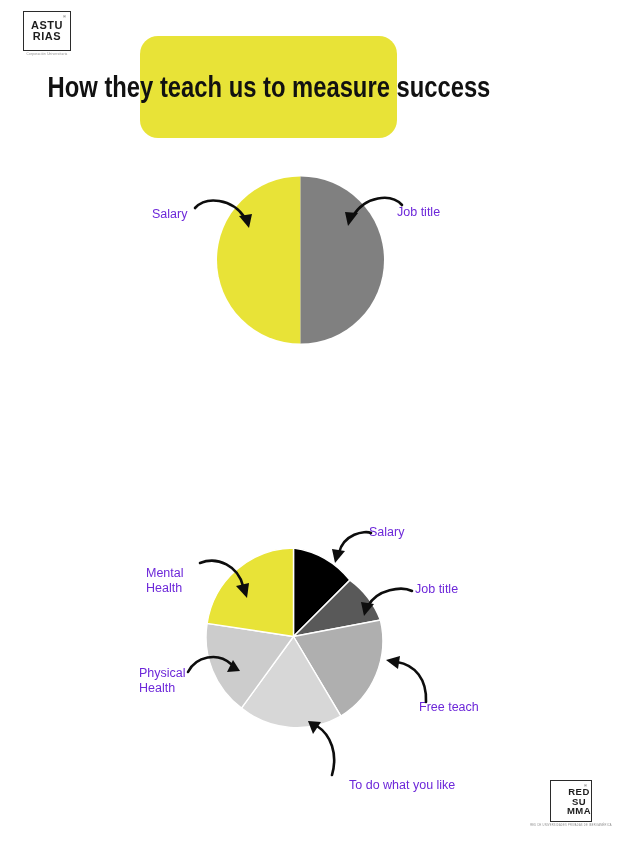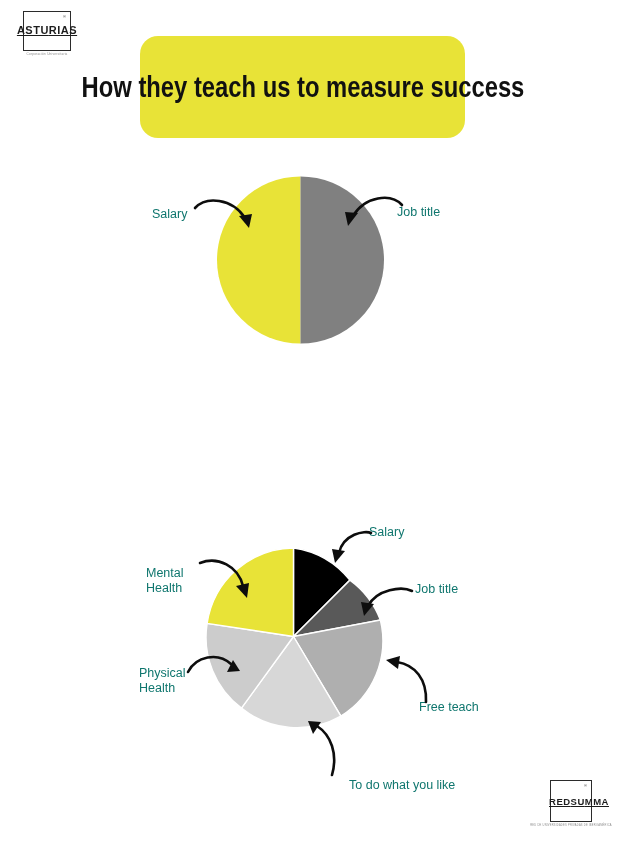--- a/index.html
+++ b/index.html
@@ -17,24 +17,23 @@
   .logo-box{
     position:absolute;
     box-sizing:border-box;
     display:flex;flex-direction:column;
     align-items:center;justify-content:center;
     background:#fff;
   }
   .logo-frame{
     border:1.6px solid #2b2b2b;
     box-sizing:border-box;
-    display:flex;flex-direction:row;
+    display:flex;flex-direction:column;
     align-items:center;justify-content:center;
     position:relative;
-    text-decoration:underline;
   }
   .logo-word{
     font-weight:bold;
     letter-spacing:0.5px;
     color:#1d1d1d;
     line-height:1.02;
     text-align:center;
   }
   .logo-tm{
     position:absolute;
@@ -74,21 +73,21 @@
   }
   .banner-text{
     font-family:"Liberation Sans Narrow","Liberation Sans",sans-serif;
     font-weight:bold;
     color:#111111;
     transform:scaleX(0.82);
     transform-origin:center;
     white-space:nowrap;
     text-align:center;
   }
-  #banner-1{left:140px;top:36px;width:325px;height:102px;}
+  #banner-1{left:140px;top:36px;width:257px;height:102px;}
   #banner-1 .banner-text{font-size:29px;}
   #banner-2{left:140px;top:413px;width:325px;height:105px;}
   #banner-2 .banner-text{font-size:37px;}
 
   
   .pie{
     position:absolute;
     border-radius:50%;
   }
   #pie-1{
@@ -96,21 +95,21 @@
   }
   #pie-2{
     left:205px;top:548px;width:177px;height:177px;
   }
   .pie svg{display:block;width:100%;height:100%;overflow:visible;}
 
   
   .plabel{
     position:absolute;
     font-size:12.5px;
-    color:#0f766e;
+    color:#6d28d9;
     line-height:1.18;
     white-space:nowrap;
   }
   .plabel.two-line{white-space:normal;}
 
   #label-salary-1{left:152px;top:207px;}
   #label-jobtitle-1{left:397px;top:205px;}
   #label-mental{left:146px;top:566px;text-align:left;}
   #label-salary-2{left:369px;top:525px;}
   #label-jobtitle-2{left:415px;top:582px;}

